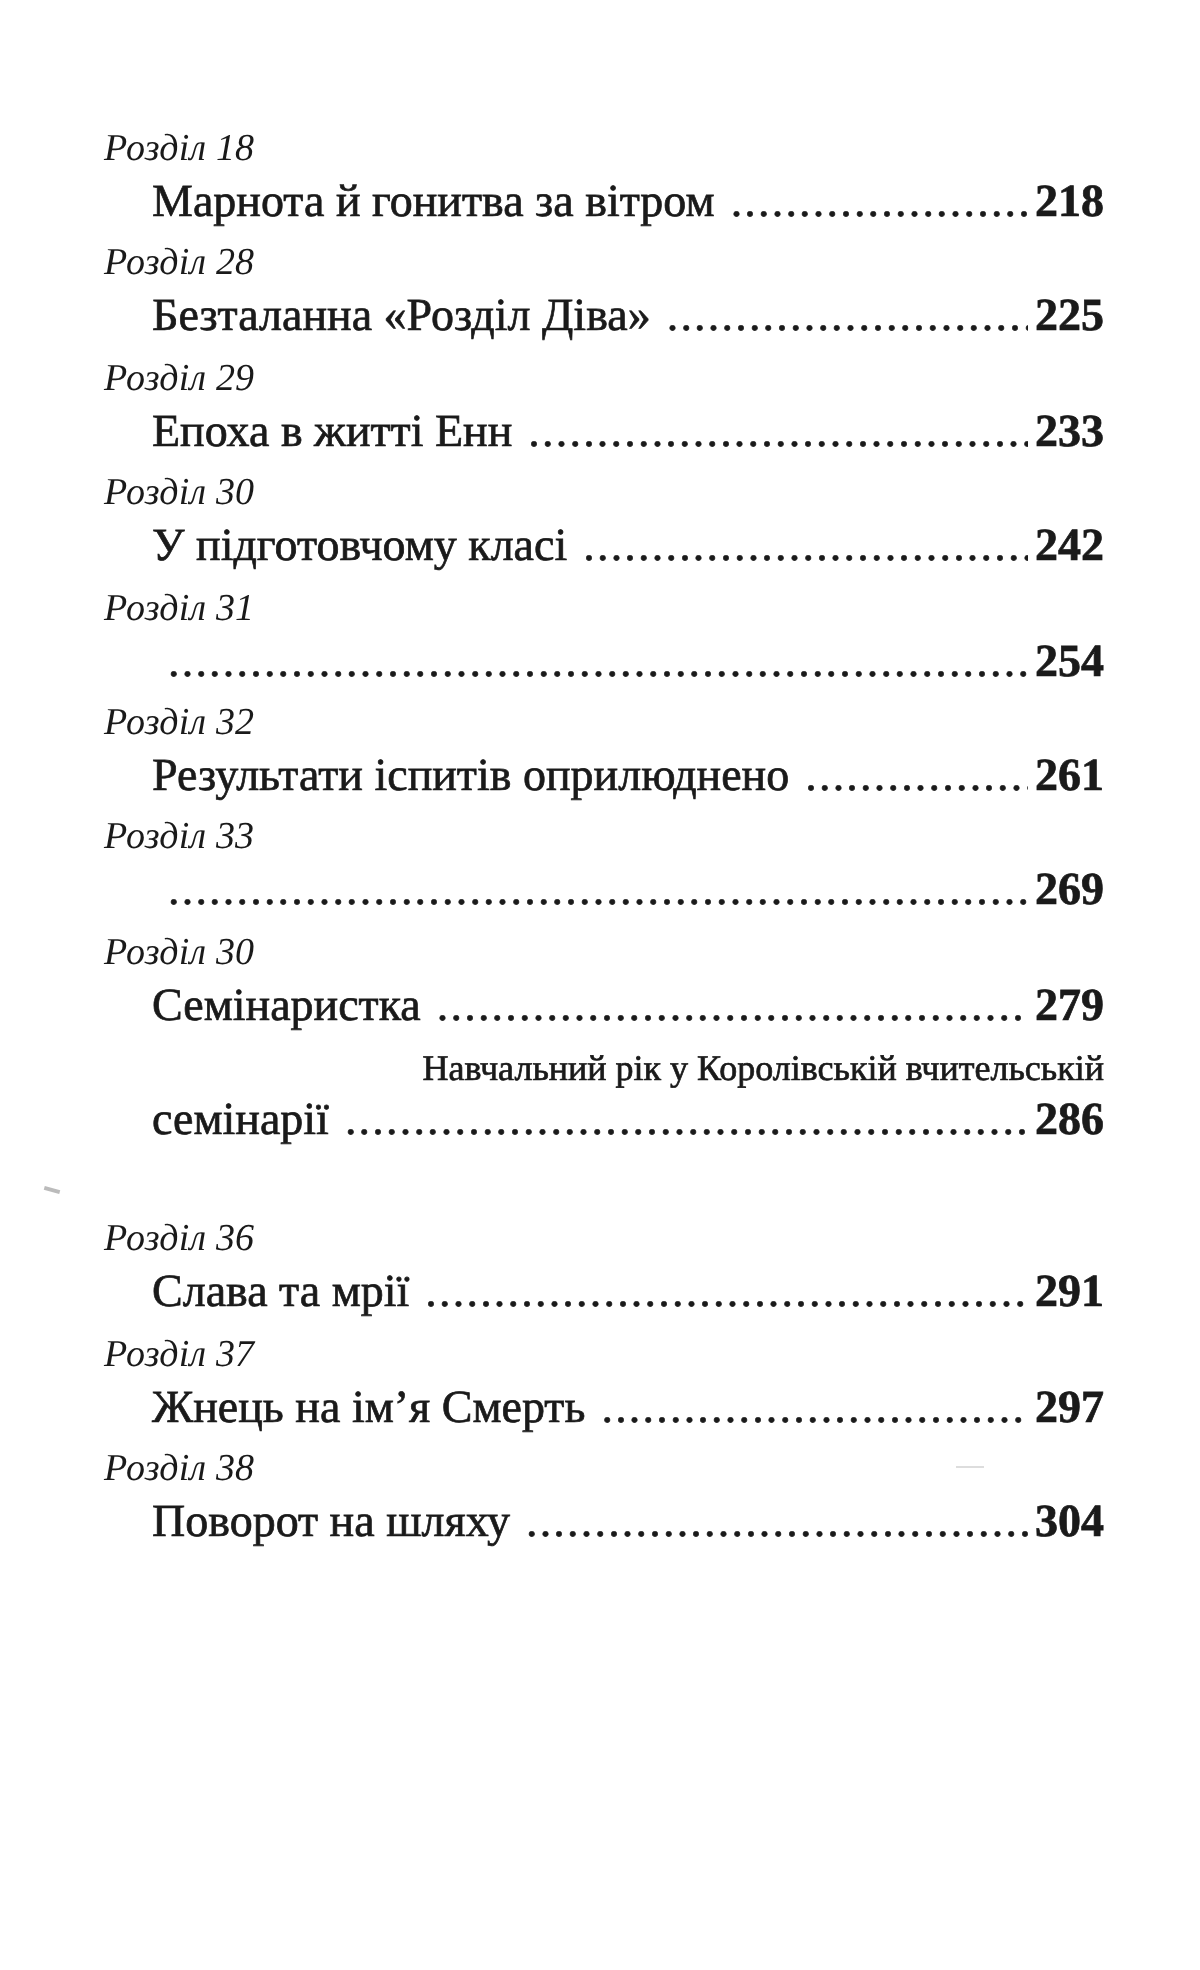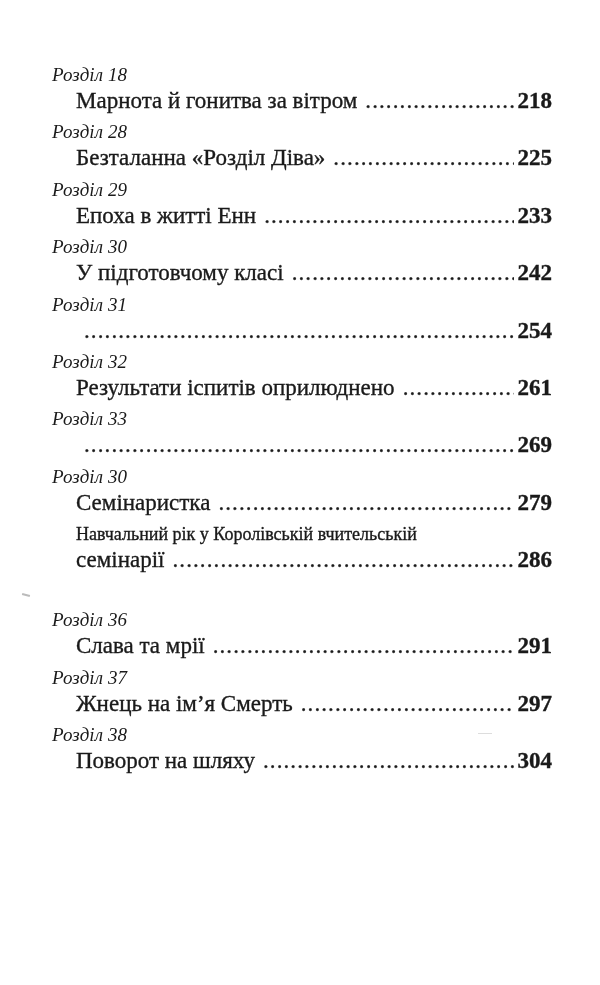--- a/index.html
+++ b/index.html
@@ -67,20 +67,21 @@
     -webkit-text-stroke: 0.35px #1a1a1a;
     min-width: 34px;
     text-align: right;
   }
   .entry-first-line {
     padding-left: 24px;
     font-size: 18px;
     line-height: 26px;
     -webkit-text-stroke: 0.35px #1a1a1a;
     white-space: nowrap;
+    text-align: right;
   }
   .margin-mark {
     position: absolute;
     left: 22px;
     top: 594px;
     width: 8px;
     height: 2px;
     background: #bbbbbb;
     transform: rotate(15deg);
   }

